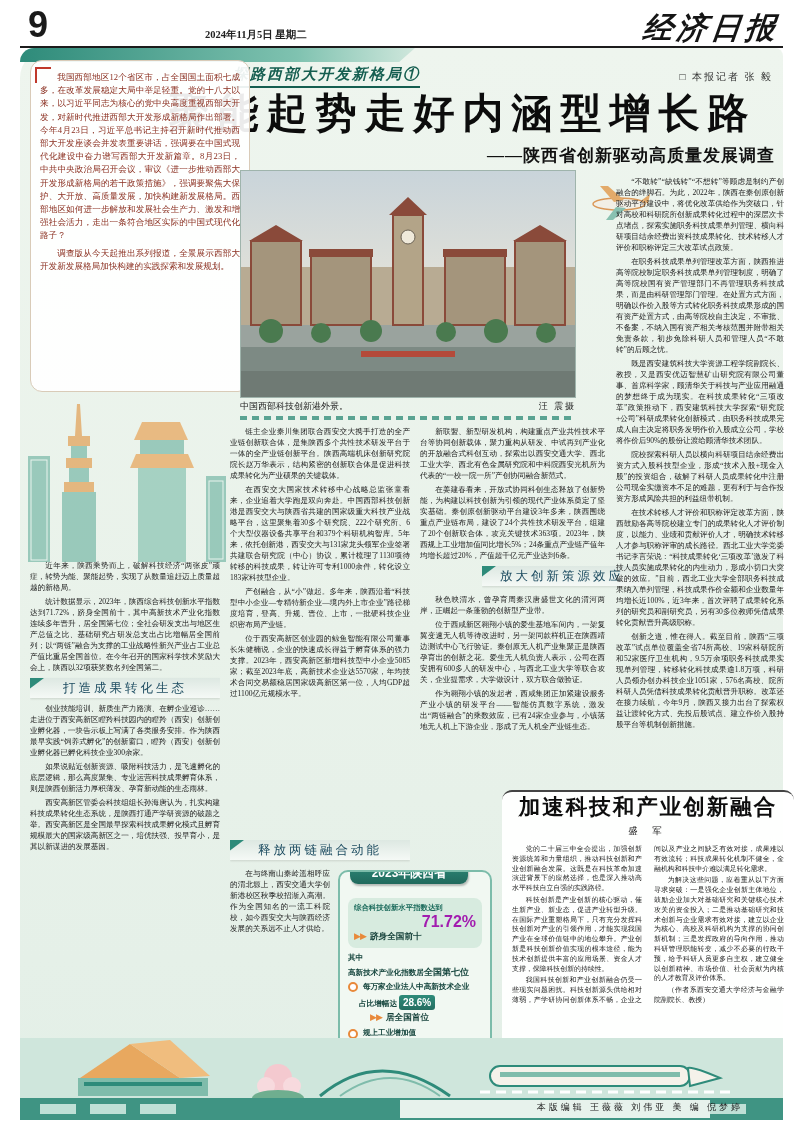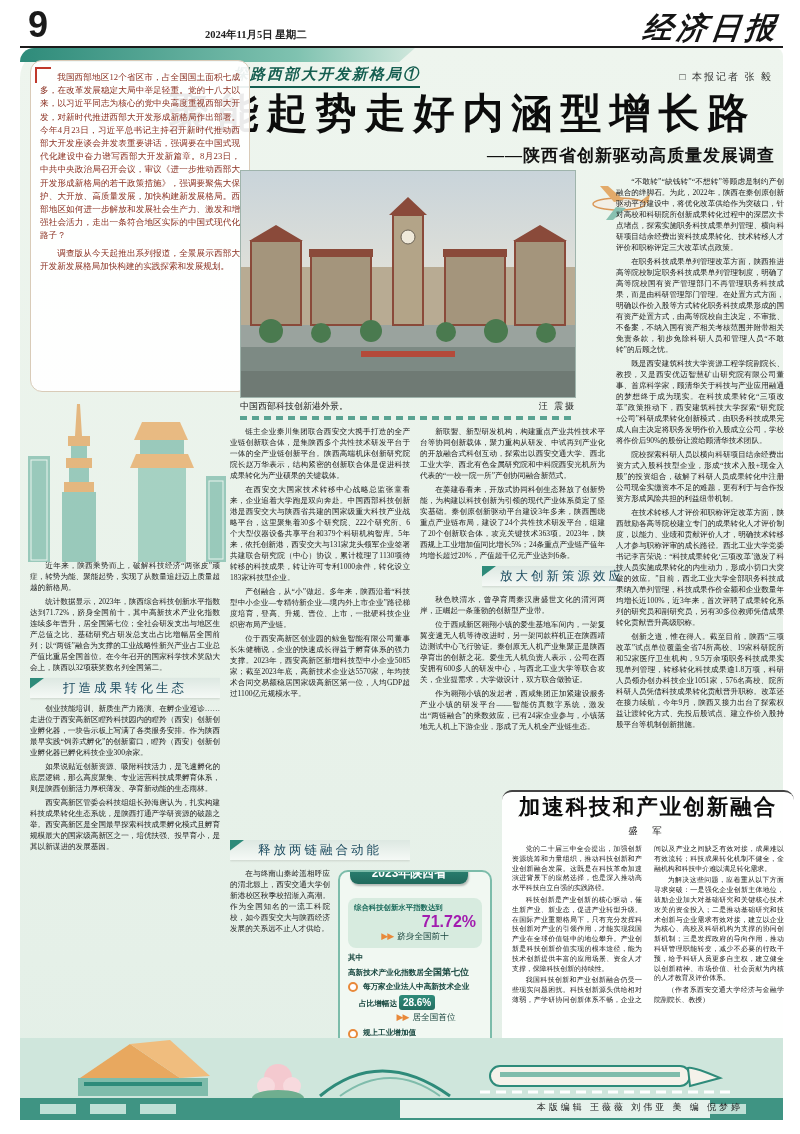--- a/index.html
+++ b/index.html
@@ -52,21 +52,21 @@
           background:repeating-linear-gradient(90deg,#5aa392 0 7px,transparent 7px 12px);}
   
   .info{position:absolute;left:318px;top:822px;width:154px;height:178px;background:#f1f8f2;
         border:2px solid #7cbcaa;border-radius:10px;box-sizing:border-box;padding:26px 8px 6px;overflow:hidden;}
   .info-title{position:absolute;left:10px;top:-10px;width:118px;height:22px;line-height:22px;text-align:center;
         background:linear-gradient(180deg,#2e8b7a,#20695c);color:#fff;font-family:"Liberation Sans",sans-serif;
         font-weight:bold;font-size:12px;border-radius:8px;box-shadow:1px 2px 2px rgba(0,0,0,.25);}
   .stat-panel{background:#d7ebdf;border-radius:8px;padding:5px 6px;margin-bottom:5px;}
   .stat-label{font-size:7.4px;color:#1c6b5c;font-weight:bold;}
   .stat-big{font-family:"Liberation Sans",sans-serif;font-weight:bold;font-size:16px;color:#a21caf;text-align:right;}
-  .tagrow{font-size:8.6px;font-weight:normal;color:#133f38;text-align:center;}
+  .tagrow{font-size:8.6px;font-weight:bold;color:#133f38;}
   .arrows{color:#e8893a;font-size:9px;letter-spacing:-1px;margin-right:2px;}
   .small-lbl{font-size:7.6px;color:#16463e;margin:3px 0 2px;font-weight:bold;}
   .bar{display:inline-block;background:linear-gradient(180deg,#2e8b7a,#256e61);color:#fff;
        font-family:"Liberation Sans",sans-serif;font-weight:bold;font-size:10px;border-radius:3px;
        padding:2px 4px;}
   .ring{display:inline-block;width:6px;height:6px;border:2px solid #e8893a;border-radius:50%;
         vertical-align:middle;margin-right:3px;background:#fff;}
   
   .sidebar{position:absolute;left:472px;top:742px;width:292px;height:302px;background:rgba(255,255,255,.95);
            border-radius:10px;border-top:2px solid #444;padding:0 10px 8px;box-sizing:border-box;margin-left:10px;}

